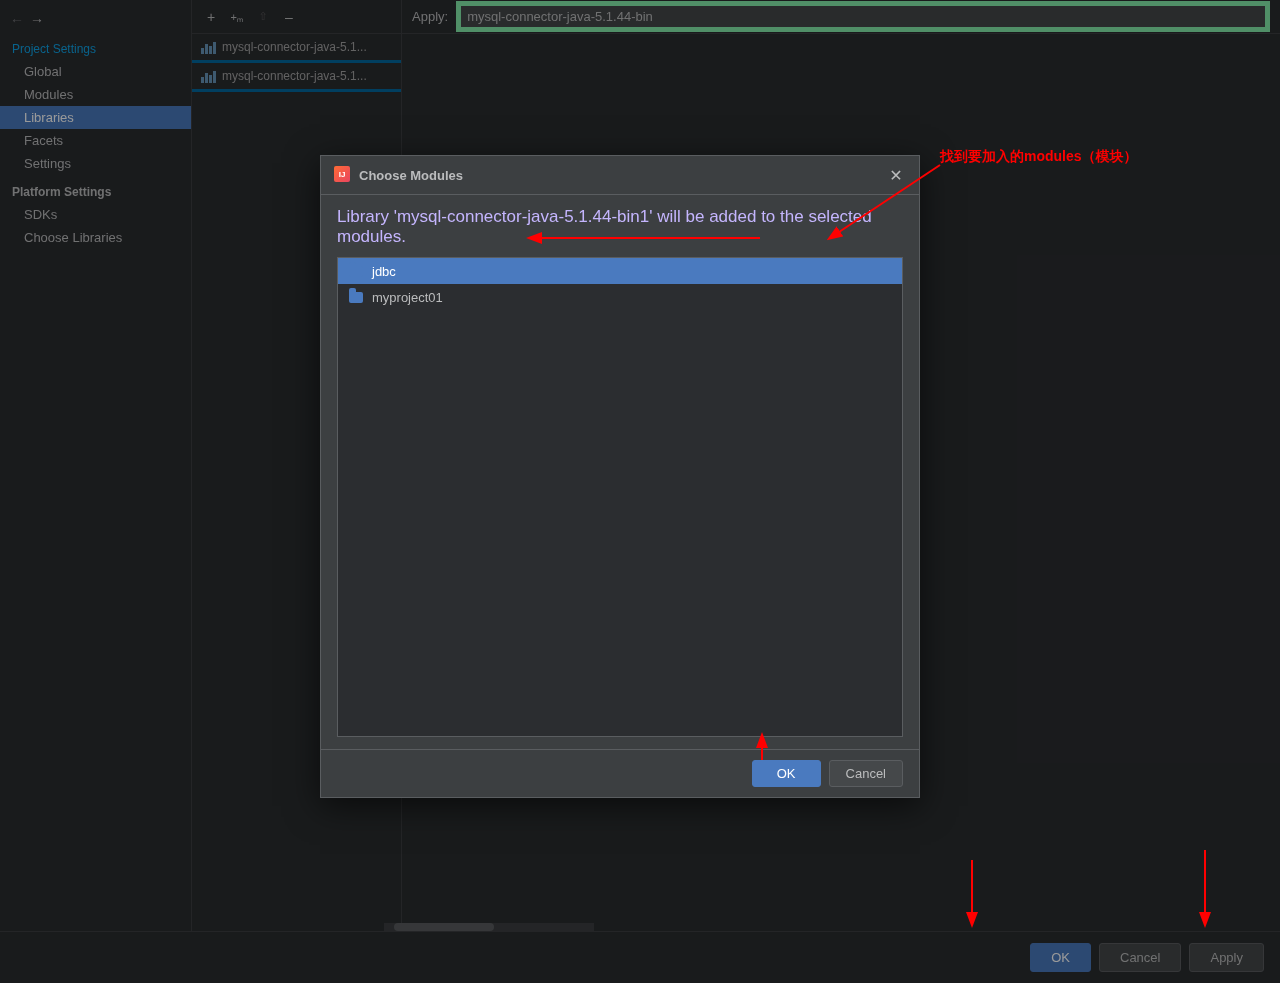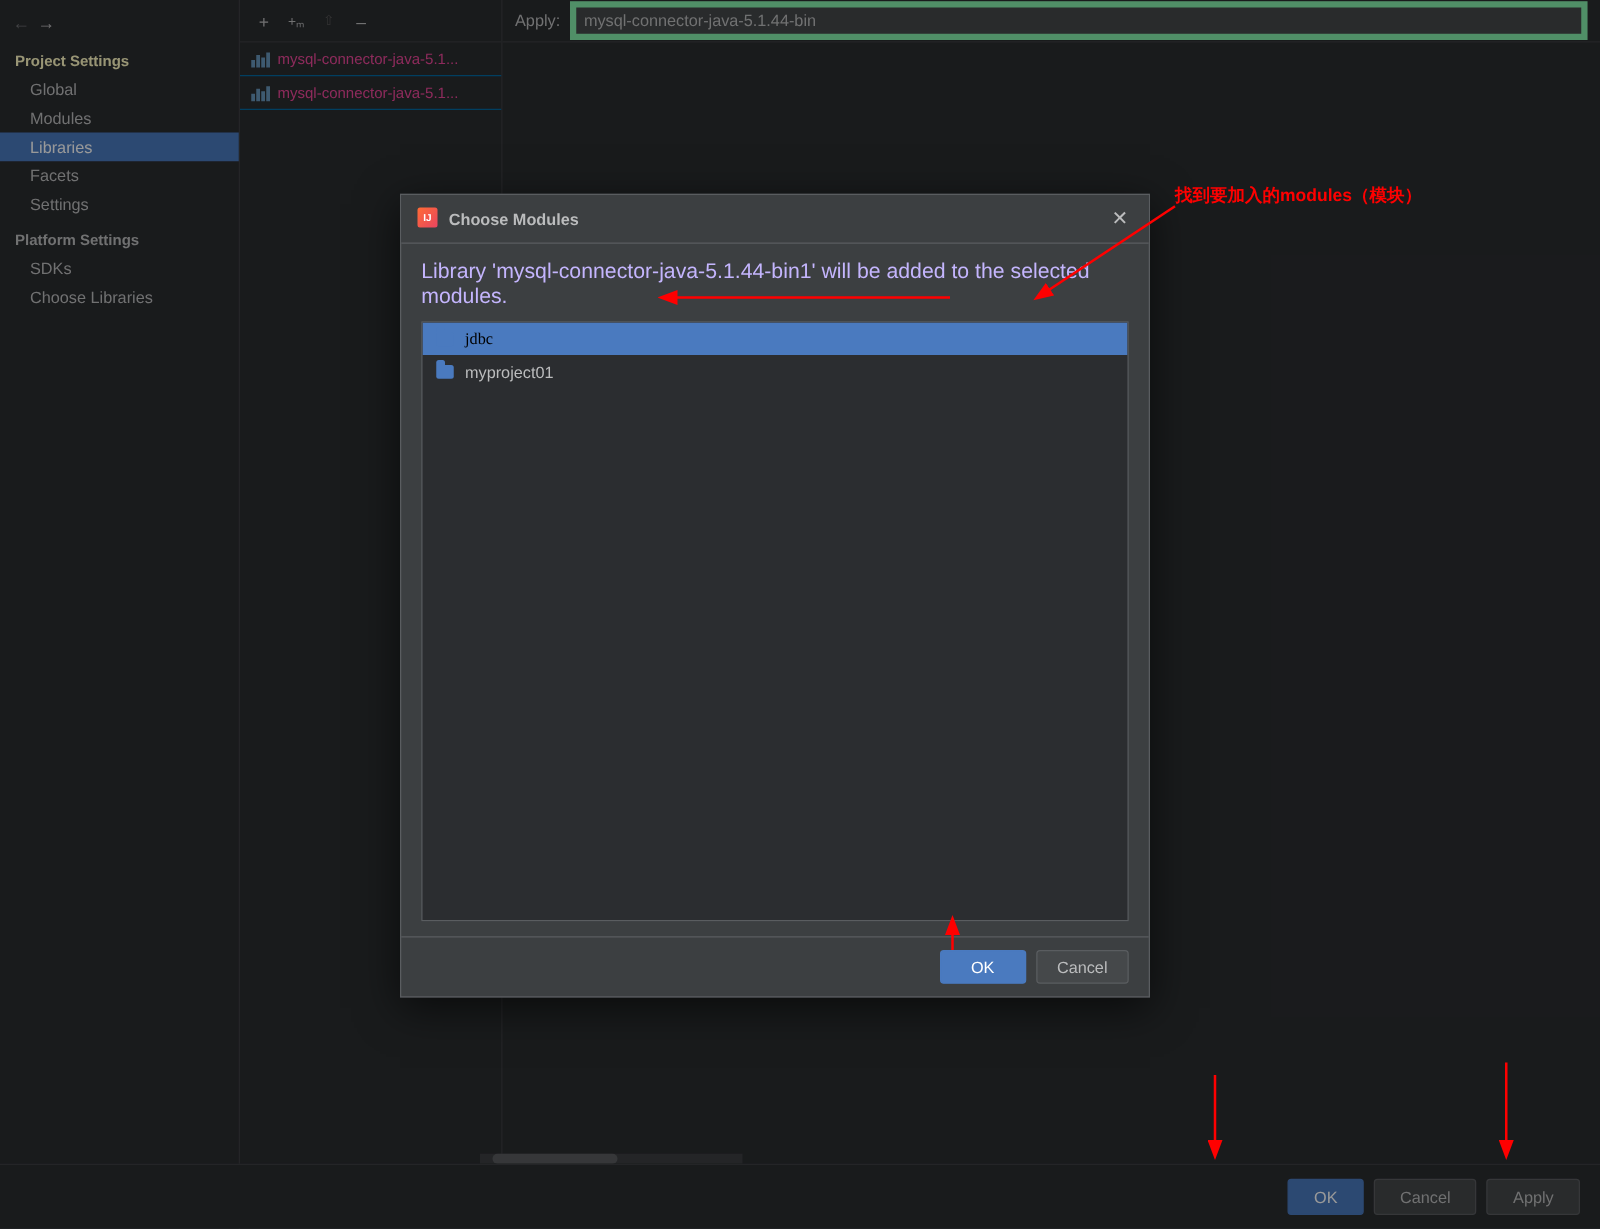--- a/index.html
+++ b/index.html
@@ -37,22 +37,22 @@
       color: #6e7073;
       font-size: 14px;
       cursor: pointer;
       user-select: none;
     }
     .nav-arrow.active { color: #bbbcbd; }
 
     .sidebar-section-label {
       padding: 6px 12px 4px 12px;
       font-size: 12px;
-      font-weight: bold;
-      color: #fef9c3;
+      font-weight: normal;
+      color: #0ea5e9;
     }
 
     .sidebar-item {
       padding: 4px 12px 4px 24px;
       cursor: pointer;
       color: #bbbcbd;
       font-size: 13px;
       white-space: nowrap;
     }
     .sidebar-item.active {
@@ -127,23 +127,23 @@
 
     .library-list {
       list-style: none;
     }
     .library-list-item {
       display: flex;
       align-items: center;
       padding: 5px 8px;
       gap: 6px;
       cursor: pointer;
-      color: #ec4899;
+      color: #a3a3a3;
       font-size: 12px;
-      border-bottom: 1px solid #0369a1;
+      border-bottom: 3px solid #0369a1;
     }
 
     .lib-icon {
       width: 16px; height: 16px;
       display: flex; align-items: center; justify-content: center;
     }
 
     
     .bar-icon {
       display: flex;
@@ -317,22 +317,21 @@
       display: flex;
       align-items: center;
       padding: 5px 10px;
       gap: 8px;
       cursor: pointer;
       color: #bbbcbd;
       font-size: 13px;
     }
     .module-item.selected {
       background: #4a7abf;
-      color: #000000;
-      font-family: Liberation Serif, serif;
+      color: #ffffff;
     }
 
     .module-icon {
       width: 16px; height: 16px;
       display: flex; align-items: center; justify-content: center;
     }
 
     .modal-footer {
       display: flex;
       justify-content: flex-end;

